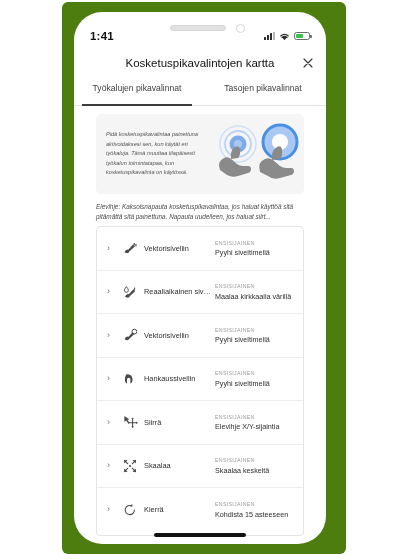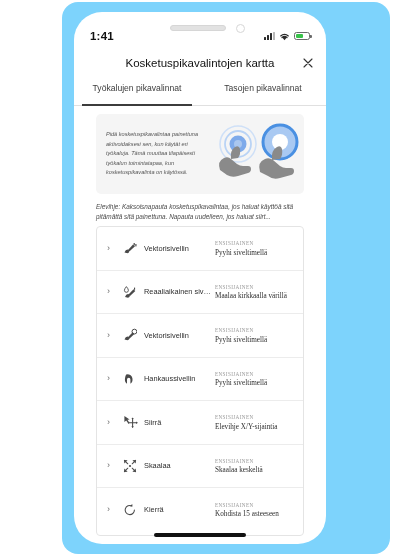--- a/index.html
+++ b/index.html
@@ -7,23 +7,23 @@
     width: 400px; height: 560px;
     background: #ffffff;
     font-family: "Liberation Sans", sans-serif;
     overflow: hidden;
   }
 
   
   .phone-frame {
     position: absolute;
     left: 62px; top: 2px;
-    width: 328px; height: 552px;
-    background: #7dd3fc;
-    border-radius: 16px;
+    width: 284px; height: 552px;
+    background: #4d7c0f;
+    border-radius: 6px;
   }
   .phone-screen {
     position: absolute;
     left: 12px; top: 10px;
     width: 252px; height: 532px;
     background: #ffffff;
     border-radius: 28px;
     overflow: hidden;
   }
 
@@ -220,21 +220,20 @@
     color: #2e2e2e;
     padding-left: 4px;
     white-space: nowrap;
     overflow: hidden;
     text-overflow: ellipsis;
   }
   .row-meta {
     width: 88px;
     flex: 0 0 88px;
     padding-right: 6px;
-    font-family: Liberation Serif, serif;
   }
   .row-meta-label {
     font-size: 5.2px;
     color: #9a9a9a;
     letter-spacing: 0.35px;
     margin-bottom: 2.5px;
   }
   .row-meta-value {
     font-size: 7.2px;
     color: #2e2e2e;

